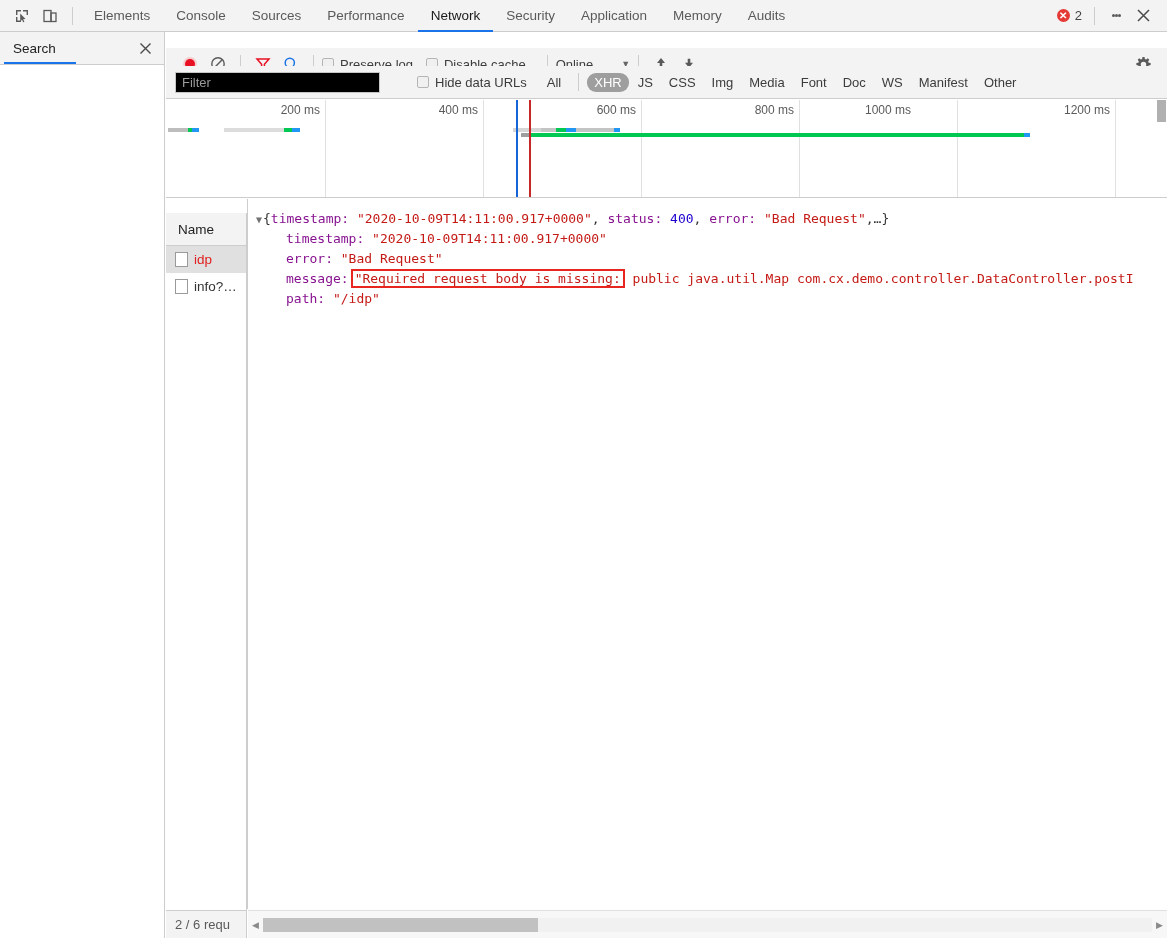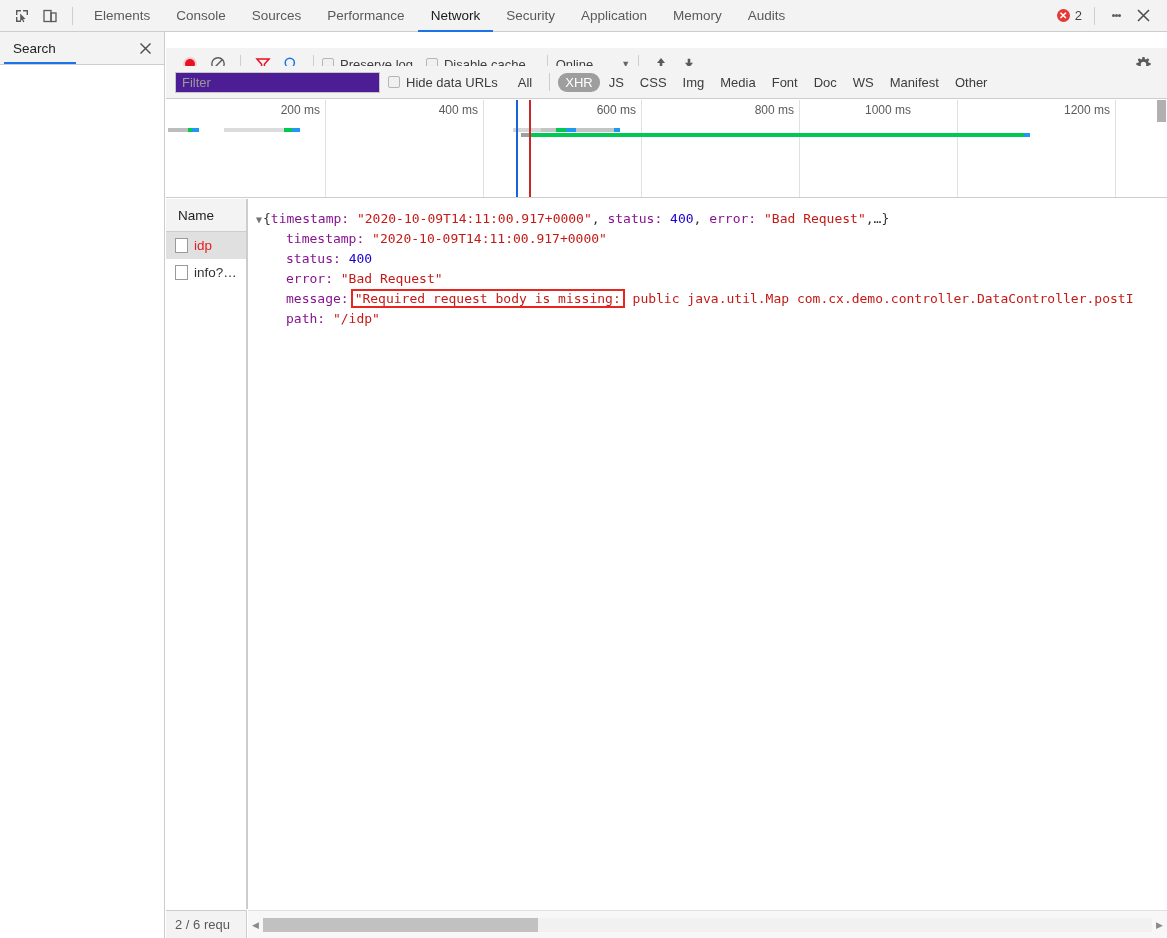--- a/index.html
+++ b/index.html
@@ -98,23 +98,23 @@
   .online-select { display: flex; align-items: center; font-size: 13px; color: #3c3c3c; cursor: pointer; }
   .online-select .caret { margin-left: 28px; font-size: 9px; color: #666; }
   .gear { margin-left: auto; margin-right: 10px; width: 28px; height: 26px; display:flex;align-items:center;justify-content:center;cursor:pointer;}
 
   .filter-toolbar {
     position: absolute; top: 66px; left: 166px; width: 1001px; height: 33px;
     background: #f3f3f3; border-bottom: 1px solid #cdcdcd;
     display: flex; align-items: center; padding-left: 9px;
   }
   .filter-input {
-    width: 205px; height: 21px; border: 1px solid #c6c6c6; background: #4c1d95;
+    width: 205px; height: 21px; border: 1px solid #c6c6c6; background: #000000;
     font-size: 13px; color: #9a9a9a; padding: 0 6px; line-height: 19px;
-    margin-right: 8px;
+    margin-right: 37px;
   }
   .type-btn {
     font-size: 13px; color: #3c3c3c; padding: 2px 7px; border-radius: 9px;
     cursor: pointer; margin-right: 2px; white-space: nowrap;
   }
   .type-btn.active { background: #9e9e9e; color: #fff; }
 
   
   .overview {
     position: absolute; top: 100px; left: 166px; width: 1001px; height: 98px;
@@ -127,21 +127,21 @@
   }
   .ov-bar { position: absolute; height: 4px; }
   .ov-eventline { position: absolute; top: 0; bottom: 0; width: 1.5px; }
 
   .ov-scroll-thumb {
     position: absolute; right: 1px; top: 0px; width: 9px; height: 22px; background: #b0b0b0;
   }
 
   
   .name-col {
-    position: absolute; top: 199px; left: 166px; width: 81px; height: 710px;
+    position: absolute; top: 213px; left: 166px; width: 81px; height: 710px;
     background: #fff; border-right: 1px solid #cdcdcd;
   }
   .name-head {
     height: 33px; background: #f3f3f3; border-bottom: 1px solid #cdcdcd;
     font-size: 13.5px; color: #222; padding-left: 12px; line-height: 33px;
     cursor: pointer;
   }
   .name-row {
     height: 27px; display: flex; align-items: center; padding-left: 9px;
     font-size: 13.5px; cursor: pointer; gap: 6px;
@@ -418,23 +418,20 @@
     <div class="json-view">
 
       <div class="jline">
         <span class="jtri">▼</span><span class="jpunc">{</span><span class="jkey">timestamp:</span> <span class="jstr">"2020-10-09T14:11:00.917+0000"</span><span class="jpunc">,</span> <span class="jkey">status:</span> <span class="jnum">400</span><span class="jpunc">,</span> <span class="jkey">error:</span> <span class="jstr">"Bad Request"</span><span class="jpunc">,…}</span>
       </div>
 
       <div class="jline">
         <span class="indent"></span><span class="jkey">timestamp:</span> <span class="jstr">"2020-10-09T14:11:00.917+0000"</span>
       </div>
 
-      <div class="jline">
-        <span class="indent"></span><span class="jkey">status:</span> <span class="jnum">400</span>
-      </div>
 
       <div class="jline">
         <span class="indent"></span><span class="jkey">error:</span> <span class="jstr">"Bad Request"</span>
       </div>
 
       <div class="jline">
         <span class="indent"></span><span class="jkey">message:</span><span class="hl-box jstr">"Required request body is missing:</span><span class="jstr"> public java.util.Map com.cx.demo.controller.DataController.postI</span>
       </div>
 
       <div class="jline">

